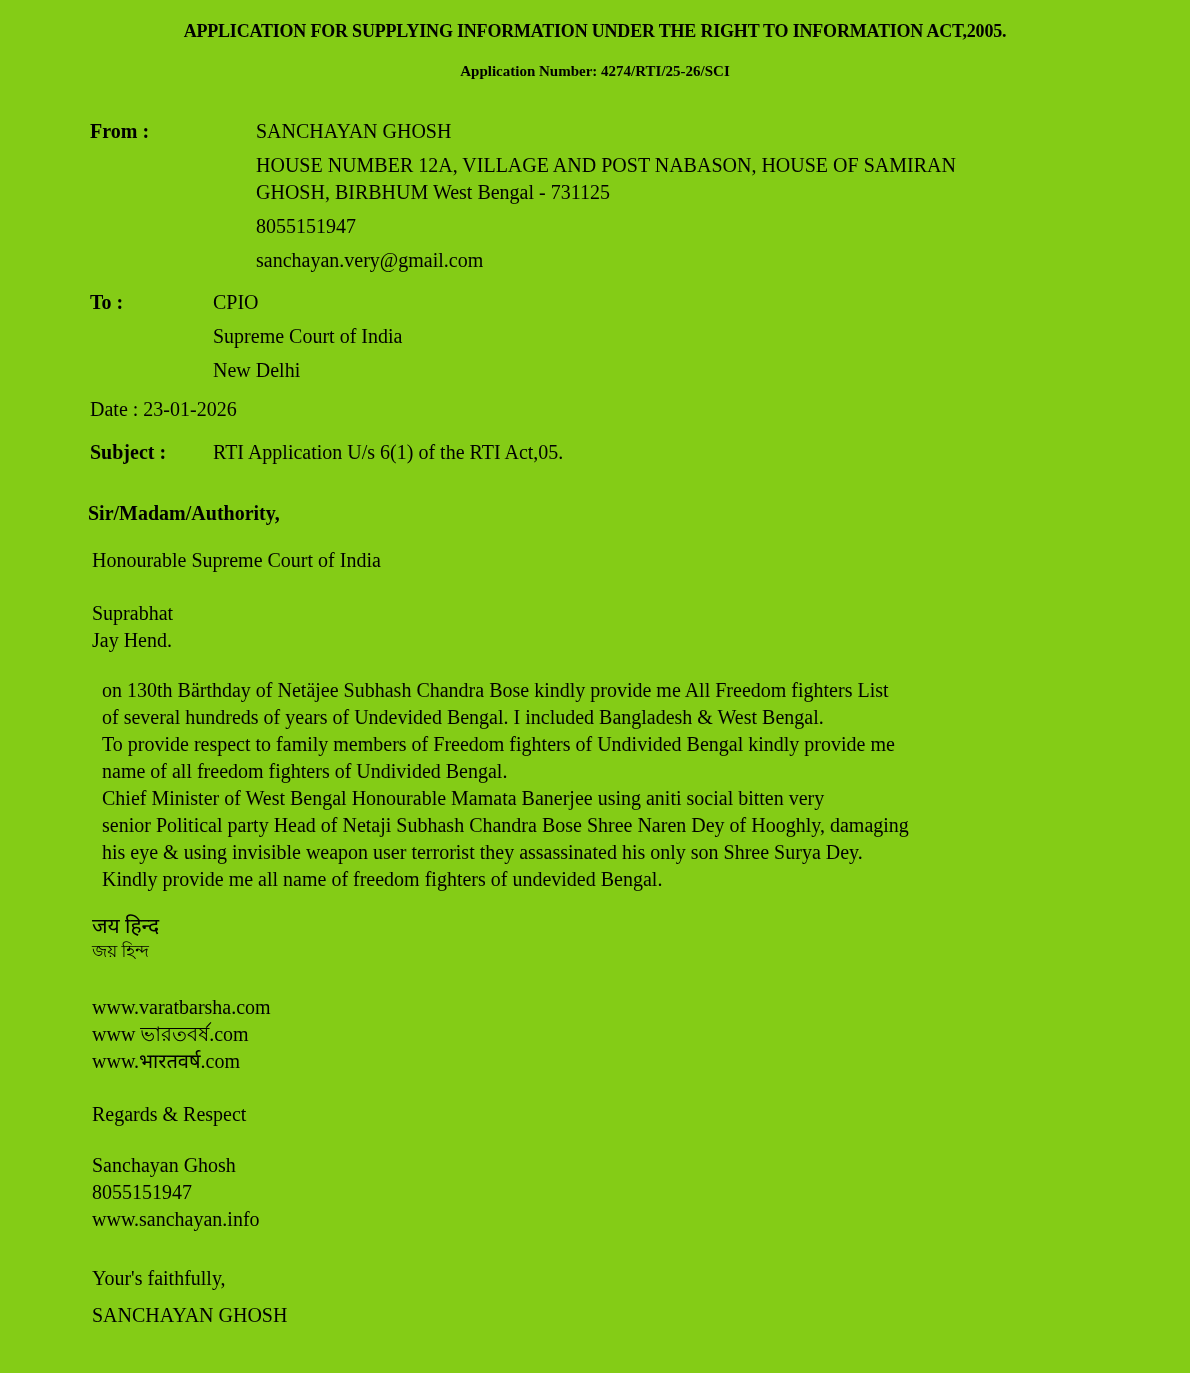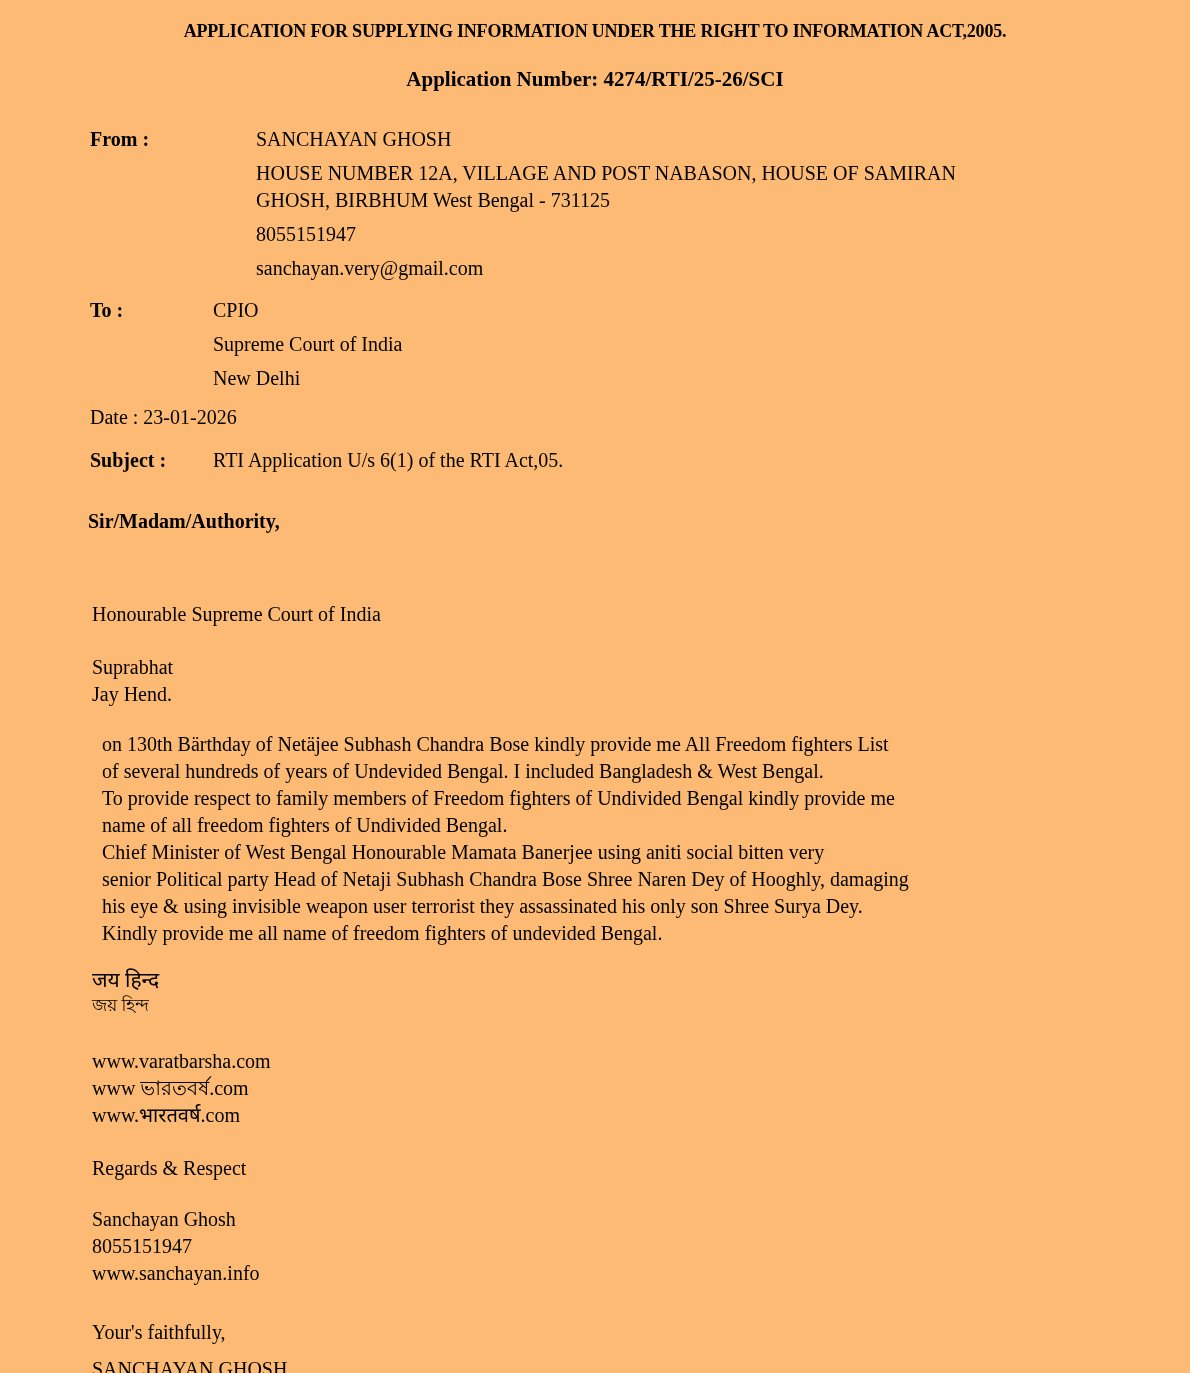--- a/index.html
+++ b/index.html
@@ -4,39 +4,39 @@
 <style>
   * { margin: 0; padding: 0; box-sizing: border-box; }
   html, body {
     background: #ffffff;
     font-family: "Liberation Serif", "DejaVu Serif", serif;
     color: #000000;
   }
   .page {
     width: 1190px;
     height: 1373px;
-    background: #fdba74;
+    background: #84cc16;
     padding: 20px 90px 0 90px;
     overflow: hidden;
     font-size: 20px;
     line-height: 27px;
   }
   .title {
     text-align: center;
     font-weight: bold;
     font-size: 18px;
     line-height: 22px;
     letter-spacing: -0.2px;
   }
   .app-number {
     text-align: center;
     font-weight: bold;
-    font-size: 21px;
+    font-size: 15px;
     line-height: 18px;
-    margin-top: 28px;
+    margin-top: 20px;
   }
   .row { display: flex; }
   .row .label {
     width: 123px;
     flex-shrink: 0;
     font-weight: bold;
   }
   .from-row { margin-top: 38px; gap: 43px; }
   .block-item { margin-bottom: 7px; line-height: 27px; }
   .block-item:last-child { margin-bottom: 0; }
@@ -45,21 +45,21 @@
     margin-top: 12px;
     text-align: left;
     line-height: 27px;
   }
   .subject-row { margin-top: 16px; }
   .salutation {
     margin-top: 34px;
     margin-left: -2px;
     font-weight: bold;
   }
-  .addressee { margin-top: 66px; margin-left: 2px; }
+  .addressee { margin-top: 20px; margin-left: 2px; }
   .greeting { margin-top: 26px; margin-left: 2px; }
   .paragraph { margin-top: 23px; margin-left: 12px; }
   .jai-hind { margin-top: 20px; margin-left: 2px; }
   .jai-hind .hindi { font-size: 21px; line-height: 27px; }
   .jai-hind .bengali { font-size: 17px; line-height: 24px; }
   .websites { margin-top: 30px; margin-left: 2px; }
   .regards { margin-top: 26px; margin-left: 2px; }
   .signature-block { margin-top: 24px; margin-left: 2px; }
   .closing { margin-top: 32px; margin-left: 2px; font-family: Liberation Serif, serif; }
   .signed-name { margin-top: 10px; margin-left: 2px; }

